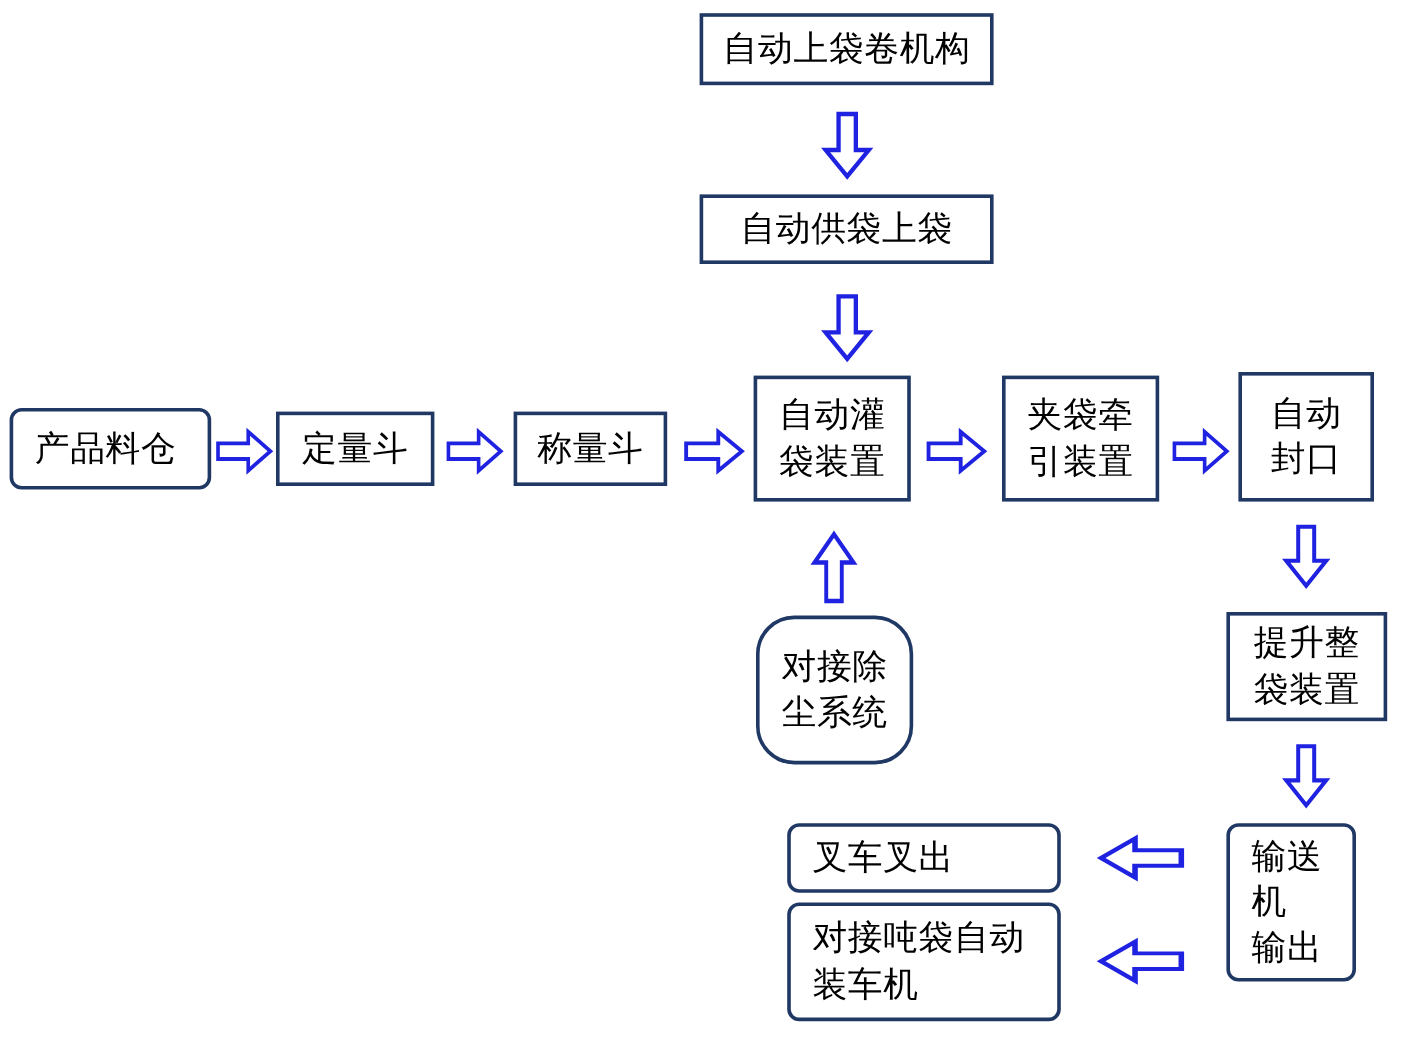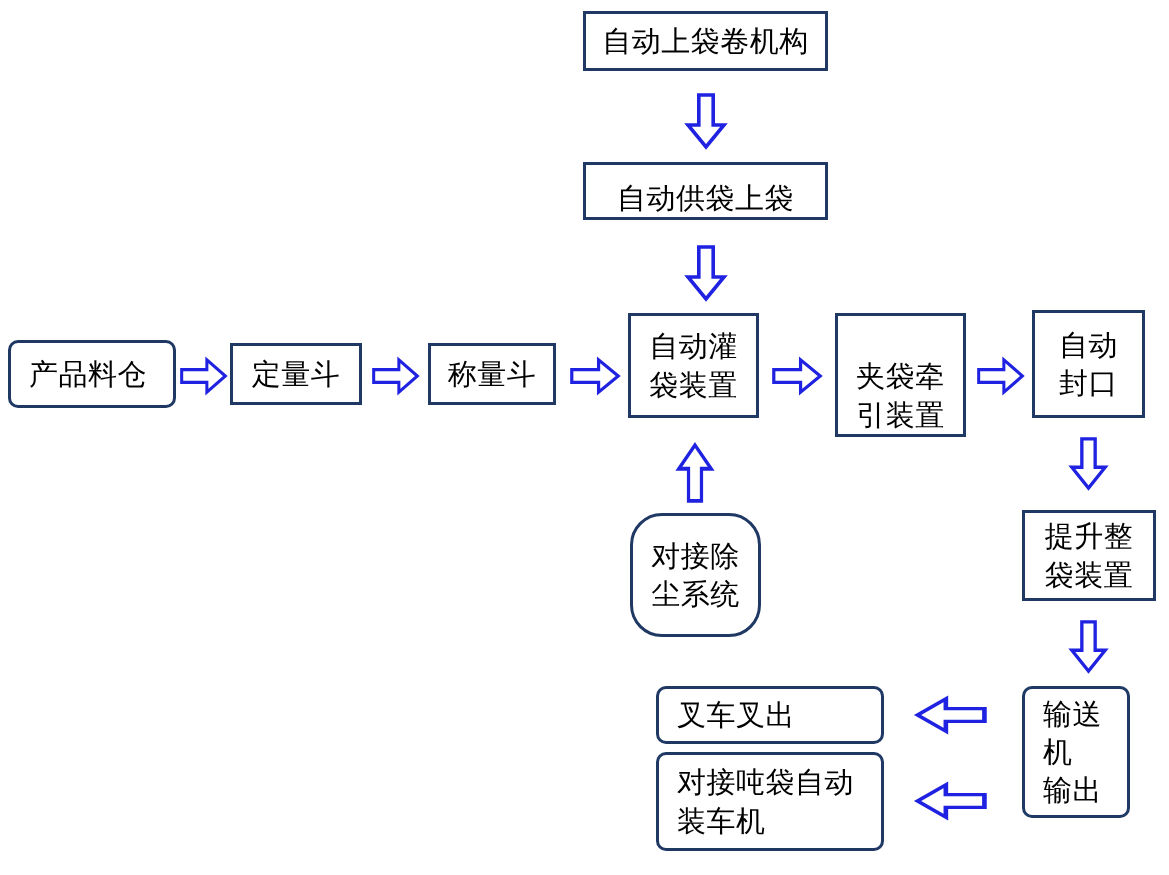--- a/index.html
+++ b/index.html
@@ -56,42 +56,42 @@
 </style>
 </head>
 <body>
 
 <div id="canvas">
 
   <div class="node" style="left:583px; top:11px; width:245px; height:60px;">
     <span>自动上袋卷机构</span>
   </div>
 
-  <div class="node" style="left:583px; top:162px; width:245px; height:58px;align-items:flex-end;">
+  <div class="node" style="left:583px; top:162px; width:245px; height:58px;">
     <span>自动供袋上袋</span>
   </div>
 
   <div class="node pad-left" style="left:8px; top:340px; width:168px; height:68px;">
     <span>产品料仓</span>
   </div>
 
   <div class="node" style="left:230px; top:343px; width:132px; height:62px;">
     <span>定量斗</span>
   </div>
 
   <div class="node" style="left:428px; top:343px; width:128px; height:62px;">
     <span>称量斗</span>
   </div>
 
   <div class="node" style="left:628px; top:313px; width:131px; height:105px;">
     <span>自动灌
 袋装置</span>
   </div>
 
-  <div class="node" style="left:835px; top:313px; width:131px; height:124px;align-items:flex-end;">
+  <div class="node" style="left:835px; top:313px; width:131px; height:105px;">
     <span>夹袋牵
 引装置</span>
   </div>
 
   <div class="node" style="left:1032px; top:310px; width:113px; height:108px;">
     <span>自动
 封口</span>
   </div>
 
   <div class="node" style="left:630px; top:513px; width:131px; height:124px;border-radius:32px;">

